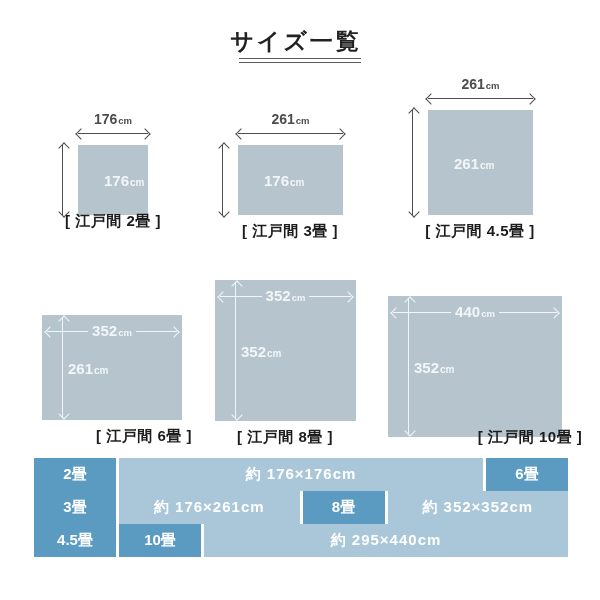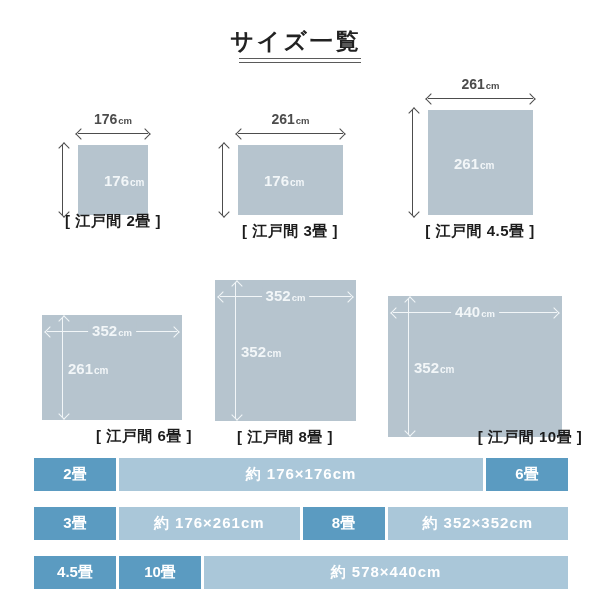--- a/index.html
+++ b/index.html
@@ -60,21 +60,21 @@
   .d5 .shape{left:0;top:0;width:141px;height:141px;}
   .d6 .shape{left:0;top:16px;width:174px;height:141px;}
   .shape .h-arrow{left:5px;right:5px;top:16px;}
   .shape .v-arrow{left:20px;top:3px;bottom:3px;}
   .shape .ilabel{left:26px;}
   .d4 .caption{left:70px;top:112px;margin-left:32px;}
   .d5 .caption{left:70px;top:148px;}
   .d6 .caption{left:98px;top:148px;margin-left:44px;}
   
   .size-table{position:absolute;left:34px;top:458px;width:534px;
-    display:flex;flex-direction:column;gap:16px;}
+    display:flex;flex-direction:column;gap:0;}
   .trow{display:flex;gap:3px;height:33px;}
   .cell{display:flex;align-items:center;justify-content:center;
     color:#ffffff;font-weight:700;font-size:15px;}
   .cell.size{width:82px;background:#5b9bc1;flex:0 0 82px;}
   .cell.dim{flex:1;background:#aac7d9;letter-spacing:1px;}
 </style>
 </head>
 <body>
 
 <div class="page">
@@ -150,17 +150,17 @@
     </div>
     <div class="trow">
       <div class="cell size">3畳</div>
       <div class="cell dim">約 176×261cm</div>
       <div class="cell size">8畳</div>
       <div class="cell dim">約 352×352cm</div>
     </div>
     <div class="trow">
       <div class="cell size">4.5畳</div>
       <div class="cell size">10畳</div>
-      <div class="cell dim">約 578×440cm</div>
+      <div class="cell dim">約 295×440cm</div>
     </div>
   </div>
 
 </div>
 
 </body></html>

